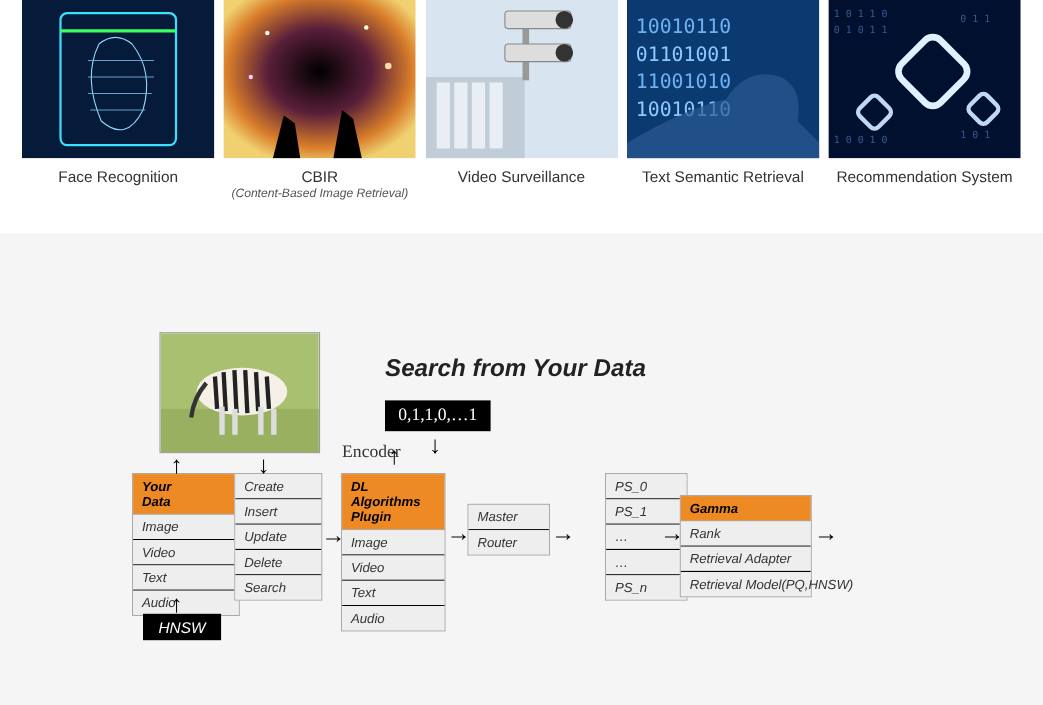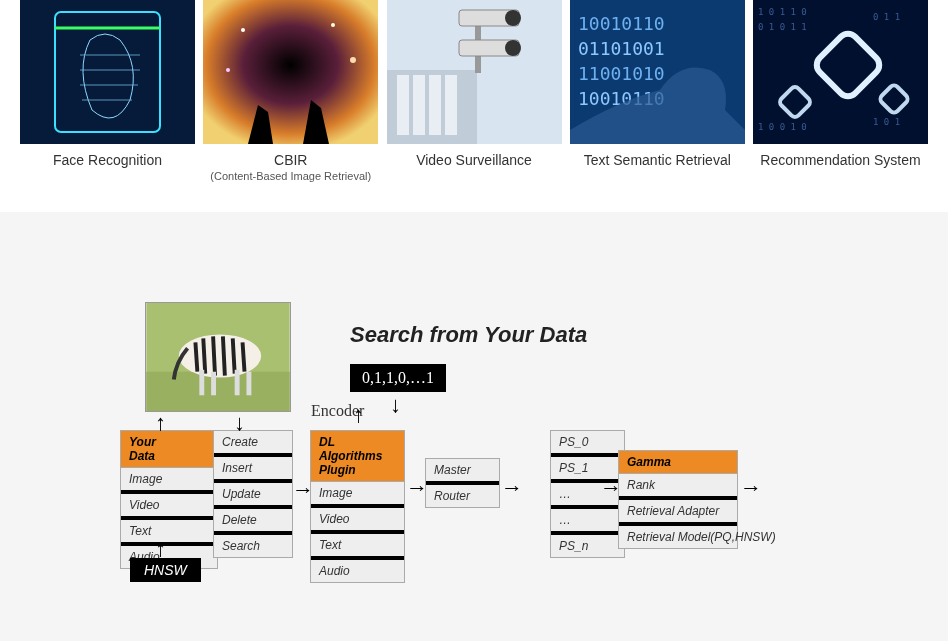--- a/index.html
+++ b/index.html
@@ -4,37 +4,37 @@
 <style>
   * { margin: 0; padding: 0; box-sizing: border-box; }
   body { font-family: Verdana, Geneva, sans-serif; background: #fff; color: #333; width: 948px; }
 
   
   .apps-row { display: flex; justify-content: space-between; padding: 0 20px 30px 20px; }
   .app-card { width: 175px; display: flex; flex-direction: column; align-items: center; }
   .app-thumb { width: 175px; height: 144px; display: flex; align-items: center; justify-content: center; overflow: hidden; }
   .app-thumb svg { width: 175px; height: 144px; }
   .app-label { font-size: 14px; color: #333; margin-top: 8px; text-align: center; }
-  .app-sublabel { font-size: 11px; color: #555; text-align: center; margin-top: 2px; }
+  .app-sublabel { font-size: 11px; color: #555; text-align: center; margin-top: 2px; font-style: italic; }
 
   
   .diagram-section { background: #f5f5f5; padding: 90px 0 0 0; height: 430px; position: relative; }
   .diagram { position: relative; width: 948px; height: 340px; }
 
   .diag-title { position: absolute; left: 350px; top: 20px; font-style: italic; font-weight: 600; font-size: 22px; color: #222; }
 
   .zebra { position: absolute; left: 145px; top: 0; width: 146px; height: 110px; border: 1px solid #999; }
   .zebra svg { width: 100%; height: 100%; }
 
   .vec-box { position: absolute; left: 350px; top: 62px; background: #000; color: #fff; padding: 5px 12px; font-size: 16px; font-family: Georgia, serif; }
   .encoder-label { position: absolute; left: 311px; top: 100px; font-family: Georgia, serif; font-size: 16px; }
 
   .tbl { position: absolute; border: 1px solid #aaa; background: #eee; font-size: 12px; }
   .tbl .hdr { background: #ed8a24; color: #000; padding: 4px 8px; font-weight: 600; font-style: italic; border-bottom: 1px solid #aaa; white-space: pre-line; }
-  .tbl .row { padding: 4px 8px; border-bottom: 4px solid #000000; font-style: italic; background: #eee; white-space: nowrap; }
+  .tbl .row { padding: 4px 8px; border-bottom: 1px solid #000000; font-style: italic; background: #eee; white-space: nowrap; }
   .tbl .row:last-child { border-bottom: none; }
 
   .tbl.yourdata   { left: 120px; top: 128px; width: 98px; }
   .tbl.ops        { left: 213px; top: 128px; width: 80px; }
   .tbl.dlalg      { left: 310px; top: 128px; width: 95px; }
   .tbl.master     { left: 425px; top: 156px; width: 75px; }
   .tbl.ps         { left: 550px; top: 128px; width: 75px; }
   .tbl.gamma      { left: 618px; top: 128px; width: 120px; margin-top: 20px; }
   .tbl.datalayer  { left: 760px; top: 128px; width: 115px; }
 

